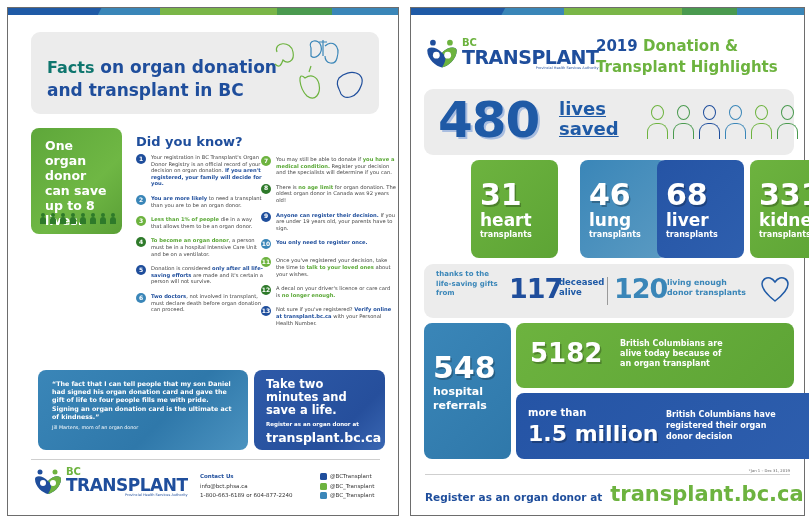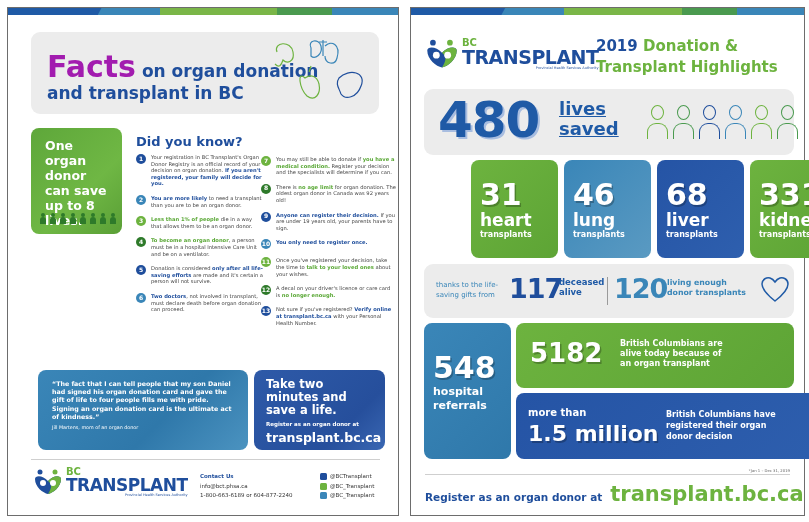--- a/index.html
+++ b/index.html
@@ -20,21 +20,21 @@
   .tb3 { background: #7ab648; flex: 0 0 30%; }
   .tb4 { background: #4a9a4f; flex: 0 0 14%; }
   .tb5 { background: #3a86b8; flex: 1; }
 
   
   .title-box {
     position: absolute; left: 23px; top: 24px; width: 348px; height: 82px;
     background: #ececec; border-radius: 9px;
   }
   .title-text { position: absolute; left: 16px; top: 24px; font-weight: bold; color: #1f4e9c; font-size: 17px; line-height: 22px; }
-  .title-text .accent { color: #a21caf; font-size: 30px; }
+  .title-text .accent { color: #0f766e; font-size: 16px; }
   .organs { position: absolute; right: 10px; top: 6px; width: 100px; height: 72px; }
 
   .one-organ {
     position: absolute; left: 23px; top: 120px; width: 91px; height: 106px;
     background: linear-gradient(135deg,#5ea73a 0%, #6fb744 60%, #5a9f36 100%);
     border-radius: 8px; color: #fff; padding: 10px 14px;
   }
   .one-organ .txt { font-weight: bold; font-size: 12.5px; line-height: 15px; }
   .people-row { position: absolute; left: 8px; bottom: 10px; display: flex; gap: 2px; }
   .people-row span { width: 8px; height: 11px; position: relative; }
@@ -100,29 +100,29 @@
   .avatar .head { position: absolute; left: 4px; top: 0; width: 13px; height: 15px; border: 1.2px solid; border-radius: 50%; }
   .avatar .body { position: absolute; left: 0; bottom: 0; width: 21px; height: 16px; border: 1.2px solid; border-bottom: none; border-radius: 9px 9px 0 0; }
 
   .organ-card {
     position: absolute; top: 152px; width: 87px; height: 98px; border-radius: 8px; color: #fff; padding: 20px 8px 0 9px; margin-left: 48px;
   }
   .organ-card .n { font-weight: bold; font-size: 30px; line-height: 30px; text-shadow: 1.5px 1.5px 0 rgba(0,0,0,0.25); }
   .organ-card .o { font-weight: bold; font-size: 17px; line-height: 20px; }
   .organ-card .t { font-weight: bold; font-size: 8px; }
   .oc-heart { left: 12px; background: linear-gradient(135deg,#6db33f,#5da435); }
-  .oc-lung { left: 105px; background: linear-gradient(135deg,#3a86b8,#5a9ac2); }
+  .oc-lung { left: 121px; background: linear-gradient(135deg,#3a86b8,#5a9ac2); }
   .oc-liver { left: 198px; background: linear-gradient(135deg,#2554a5,#2e5fae); }
   .oc-kidney { left: 291px; background: linear-gradient(135deg,#6db33f,#5da435); }
 
   .thanks-box {
     position: absolute; left: 13px; top: 256px; width: 370px; height: 54px;
     background: #ececec; border-radius: 9px;
   }
-  .thanks-txt { position: absolute; left: 12px; top: 17px; font-weight: normal; font-size: 7px; line-height: 9.5px; color: #3a86b8; }
+  .thanks-txt { position: absolute; left: 12px; top: 6px; font-weight: bold; font-size: 7px; line-height: 9.5px; color: #3a86b8; }
   .big117 { position: absolute; left: 85px; top: 9px; font-weight: bold; font-size: 27px; color: #1f4e9c; letter-spacing: -1px; }
   .lbl117 { position: absolute; left: 135px; top: 14px; font-weight: bold; font-size: 8.5px; line-height: 9.5px; color: #1f5aa6; }
   .sep { position: absolute; left: 183px; top: 13px; width: 1px; height: 28px; background: #9a9a9a; }
   .big120 { position: absolute; left: 190px; top: 9px; font-weight: bold; font-size: 27px; color: #3a86b8; letter-spacing: -1px; }
   .lbl120 { position: absolute; left: 243px; top: 14px; font-weight: bold; font-size: 7.8px; line-height: 9.5px; color: #3a86b8; }
   .heart-icon { position: absolute; right: 4px; top: 11px; width: 30px; height: 30px; }
 
   .referrals {
     position: absolute; left: 13px; top: 315px; width: 87px; height: 136px; border-radius: 8px;
     background: linear-gradient(135deg,#3a86b8,#2f78aa); color: #fff; padding: 30px 8px 0 9px;

